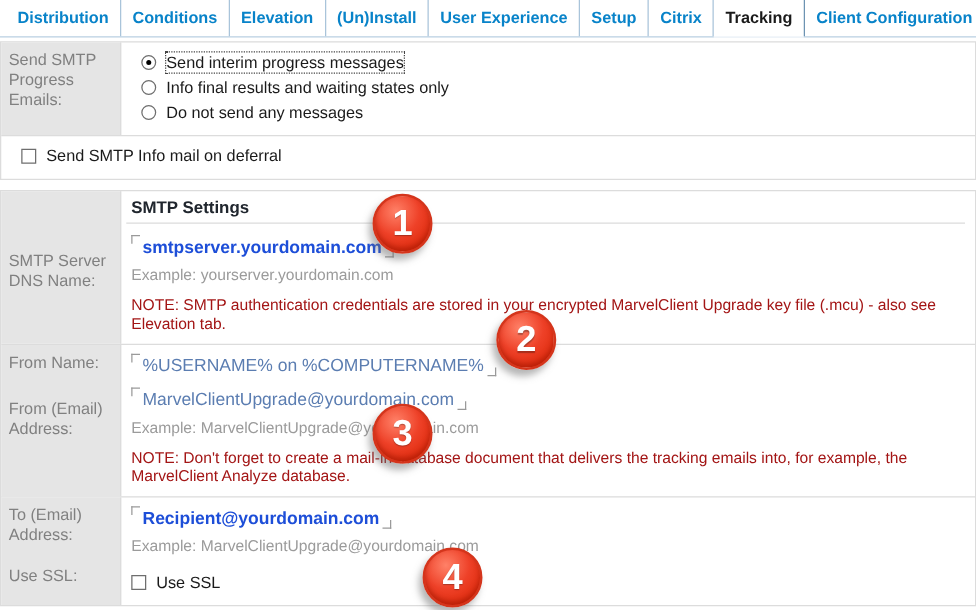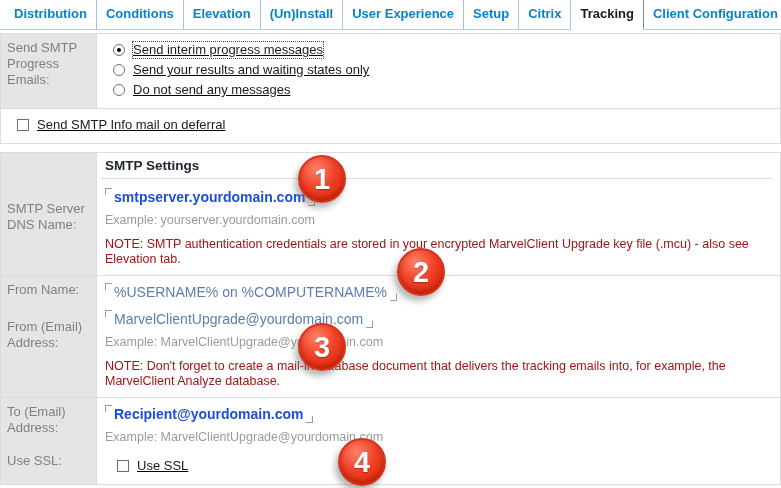--- a/index.html
+++ b/index.html
@@ -43,21 +43,21 @@
     background:#e5e5e5;
     border-right:1px solid #dcdcdc;
     color:#808080; font-size:13px; line-height:16px;
     padding:6px 4px 6px 6px;
   }
   .ccell { flex:1; padding:4px 8px 6px 4px; }
 
   .lbl-block { color:#808080; font-size:13px; line-height:16px; }
 
   
-  .optrow { display:flex; align-items:center; margin:4px 0 4px 12px;text-decoration:underline; }
+  .optrow { display:flex; align-items:center; margin:4px 0 4px 12px; }
   .radio {
     width:12px; height:12px; border-radius:50%;
     border:1px solid #6e6e6e; background:#fff;
     display:inline-block; position:relative; flex:none;
   }
   .radio.sel::after {
     content:""; position:absolute; left:3px; top:3px;
     width:4px; height:4px; border-radius:50%; background:#000;
   }
   .checkbox {
@@ -131,21 +131,21 @@
   <div class="ftable">
     <div class="frow">
       <div class="lcell">Send SMTP Progress Emails:</div>
       <div class="ccell">
         <div class="optrow">
           <span class="radio sel"></span>
           <span class="optlabel focus">Send interim progress messages</span>
         </div>
         <div class="optrow">
           <span class="radio"></span>
-          <span class="optlabel">Send your results and waiting states only</span>
+          <span class="optlabel">Info final results and waiting states only</span>
         </div>
         <div class="optrow">
           <span class="radio"></span>
           <span class="optlabel">Do not send any messages</span>
         </div>
       </div>
     </div>
     <div class="frow">
       <div class="ccell">
         <div class="optrow">
@@ -191,21 +191,21 @@
       <div class="lcell">
         <div class="lbl-block">To (Email) Address:</div>
         <div class="lbl-block lbl-usessl">Use SSL:</div>
 
       </div>
       <div class="ccell">
         <div class="mt2">
           <span class="field boldblue">Recipient@yourdomain.com</span>
         </div>
         <div class="example">Example: MarvelClientUpgrade@yourdomain.com</div>
-        <div class="optrow cbrow-ssl" style="margin-left:16px;">
+        <div class="optrow cbrow-ssl" style="margin-left:4px;">
           <span class="checkbox"></span>
           <span class="optlabel">Use SSL</span>
         </div>
 
       </div>
     </div>
   </div>
 
   <div class="badge badge-1">
       <span>1</span>

